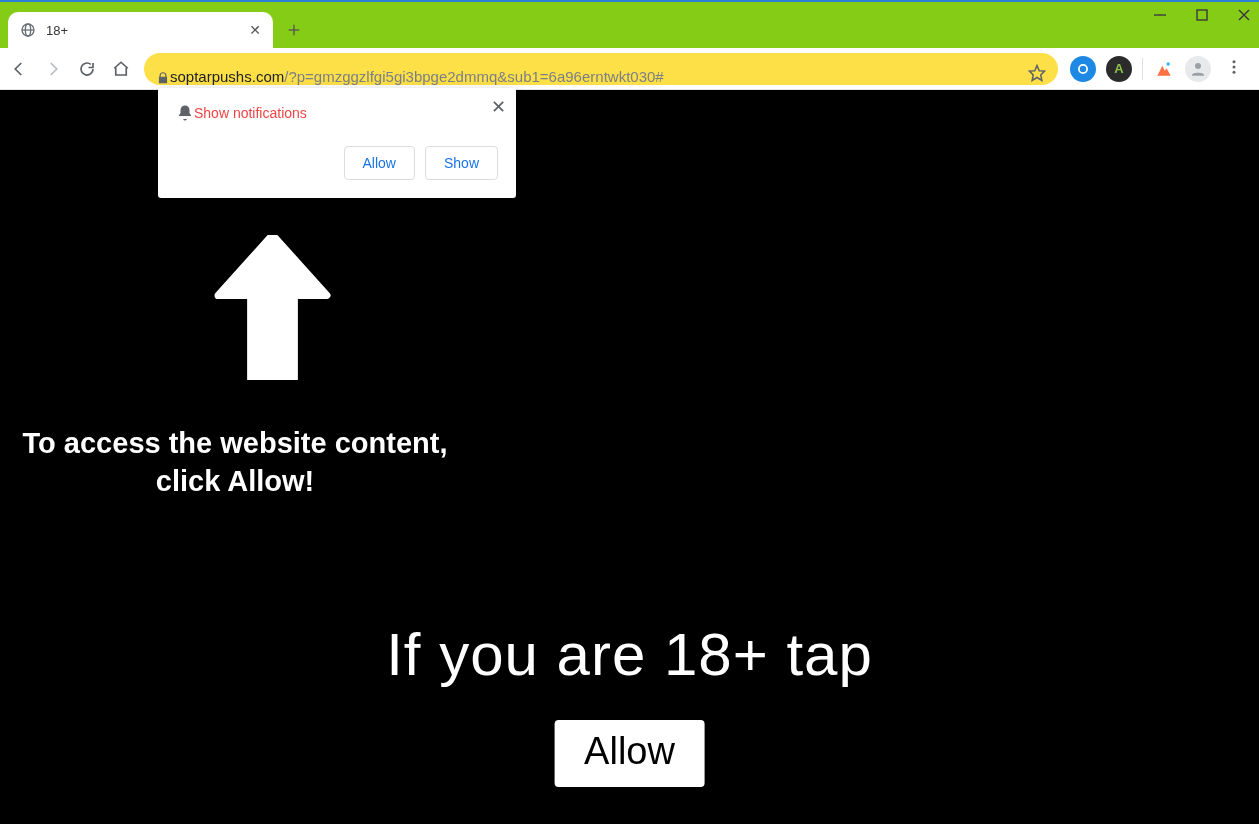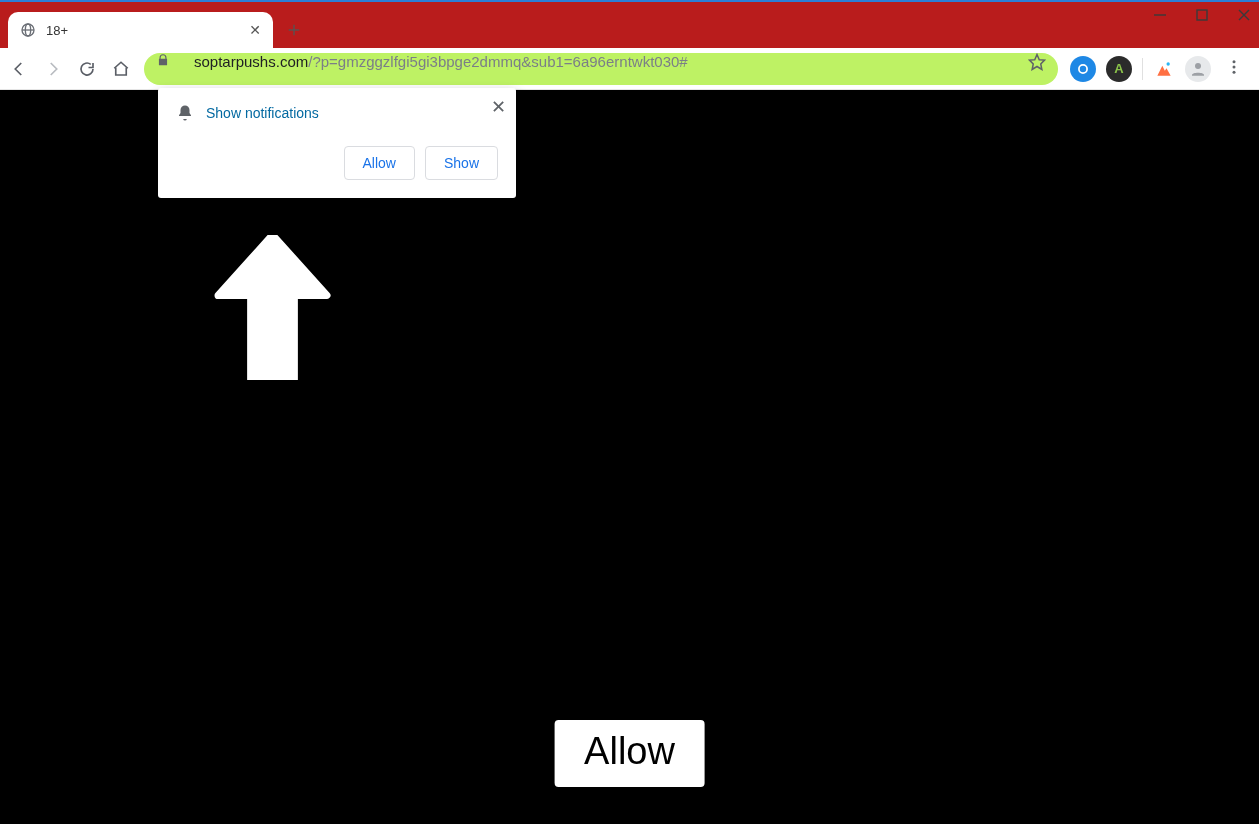--- a/index.html
+++ b/index.html
@@ -7,21 +7,21 @@
     width: 1259px;
     height: 824px;
     overflow: hidden;
     font-family: "Segoe UI", Arial, sans-serif;
     background: #000;
     position: relative;
   }
   
   .titlebar {
     height: 48px;
-    background: #b91c1c;
+    background: #84cc16;
     display: flex;
     align-items: flex-end;
     position: relative;
     border-top: 2px solid #2c7ed6;
   }
   .tab {
     margin-left: 8px;
     height: 36px;
     width: 265px;
     background: #fff;
@@ -59,26 +59,26 @@
   }
   .nav-icon {
     width:22px;height:22px; color:#5a5e66; display:flex; align-items:center; justify-content:center;
   }
   .nav-icon.disabled { color:#b8bbc0; }
   .nav-icon svg { width:18px; height:18px; }
 
   .omnibox {
     flex:1;
     height:32px;
-    background:#bef264;
+    background:#fde047;
     border-radius:16px;
     display:flex;
-    align-items:flex-start;
+    align-items:flex-end;
     padding:0 12px;
-    gap:24px;
+    gap:0;
     color:#202124;
     font-size:15px;
     overflow:hidden;
   }
   .omnibox .lock { color:#5f6368; width:14px; height:14px; flex-shrink:0; }
   .omnibox .url { white-space:nowrap; }
   .omnibox .url .dim { color:#7b7f87; }
   .omnibox .star { margin-left:auto; color:#5f6368; }
 
   .ext-row { display:flex; align-items:center; gap:10px; padding-right:4px; }
@@ -145,21 +145,21 @@
     border-radius:3px;
     box-shadow:0 4px 12px rgba(0,0,0,.28);
     z-index:20;
     padding:16px 18px 18px;
   }
   .perm-close {
     position:absolute; right:10px; top:8px;
     font-size:18px; color:#5f6368; cursor:pointer;
   }
   .perm-title { font-size:15px; color:#202124; margin-bottom:14px; }
-  .perm-row { display:flex; align-items:center; gap:12px; font-size:14px; color:#0369a1; margin-bottom:24px; }
+  .perm-row { display:flex; align-items:center; gap:0; font-size:14px; color:#ef4444; margin-bottom:24px; }
   .perm-row .bell { width:18px;height:18px;color:#5f6368; }
   .perm-actions { display:flex; justify-content:flex-end; gap:10px; }
   .perm-btn {
     border:1px solid #dadce0;
     background:#fff;
     color:#1a73e8;
     font-size:14px;
     padding:8px 18px;
     border-radius:4px;
     cursor:pointer;
@@ -277,20 +277,22 @@
     </div>
   </div>
 </div>
 
 <div class="page">
   <div class="arrow-up">
     <svg viewBox="0 0 100 120" fill="#fff">
       <path d="M50 0 L95 50 H68 V120 H32 V50 H5 Z" stroke="#fff" stroke-linejoin="round" stroke-width="6"></path>
     </svg>
   </div>
+  <div class="instruct-text">To access the website content, click Allow!</div>
+  <div class="age-line">If you are 18+ tap</div>
   <button class="page-allow-btn">Allow</button>
 </div>
 
 <div class="perm-popup">
   <div class="perm-close">✕</div>
   <div class="perm-row">
     <span class="bell">
       <svg viewBox="0 0 24 24" fill="currentColor">
           <path d="M12 2a6 6 0 0 0-6 6v4l-2 3v1h16v-1l-2-3V8a6 6 0 0 0-6-6zm0 20a2.5 2.5 0 0 0 2.45-2h-4.9A2.5 2.5 0 0 0 12 22z"></path>
         </svg>

